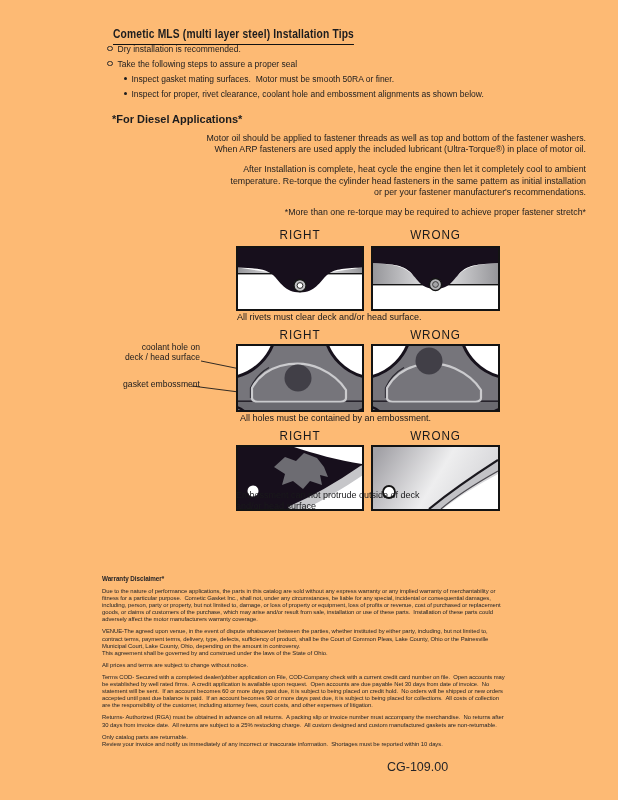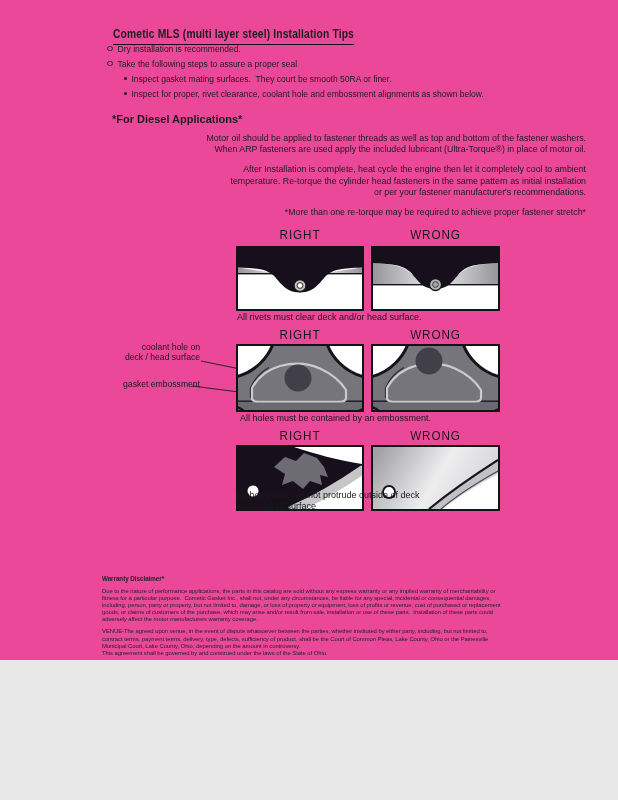--- a/index.html
+++ b/index.html
@@ -1,18 +1,18 @@
 <!DOCTYPE html>
 <html><head>
 <meta charset="utf-8">
 <style>
   html,body { margin:0; padding:0; background:#e8e8e8; }
   .page {
-    position:relative; width:618px; height:660px; margin:0 auto;
-    background:#ec4899; overflow:hidden;
+    position:relative; width:618px; height:800px; margin:0 auto;
+    background:#fdba74; overflow:hidden;
     font-family:"Liberation Sans", sans-serif; color:#1c1c1e;
     -webkit-font-smoothing:antialiased;
   }
   
   .title-wrap { position:absolute; left:113px; top:24px; transform:scaleX(0.79); transform-origin:0 0; white-space:nowrap; }
   .title { display:inline-block; font-size:13px; font-weight:bold; letter-spacing:0.2px;
            border-bottom:1.6px solid #121212; padding-bottom:2.5px; }
   .bullets { position:absolute; left:107px; top:41px; width:470px; font-size:8.5px; }
   .b-line { height:15px; display:flex; align-items:center; white-space:pre; }
   .b-sub  { padding-left:17px; }
@@ -51,21 +51,21 @@
     <div class="b-line">
       <span class="mk-o"></span>
       <span>Dry installation is recommended.</span>
     </div>
     <div class="b-line">
       <span class="mk-o"></span>
       <span>Take the following steps to assure a proper seal</span>
     </div>
     <div class="b-line b-sub">
       <span class="mk-d"></span>
-      <span>Inspect gasket mating surfaces.  They court be smooth 50RA or finer.</span>
+      <span>Inspect gasket mating surfaces.  Motor must be smooth 50RA or finer.</span>
     </div>
     <div class="b-line b-sub">
       <span class="mk-d"></span>
       <span>Inspect for proper, rivet clearance, coolant hole and embossment alignments as shown below.</span>
     </div>
   </div>
 
   <div class="diesel">
     <h2>*For Diesel Applications*</h2>
     <p>Motor oil should be applied to fastener threads as well as top and bottom of the fastener washers.

